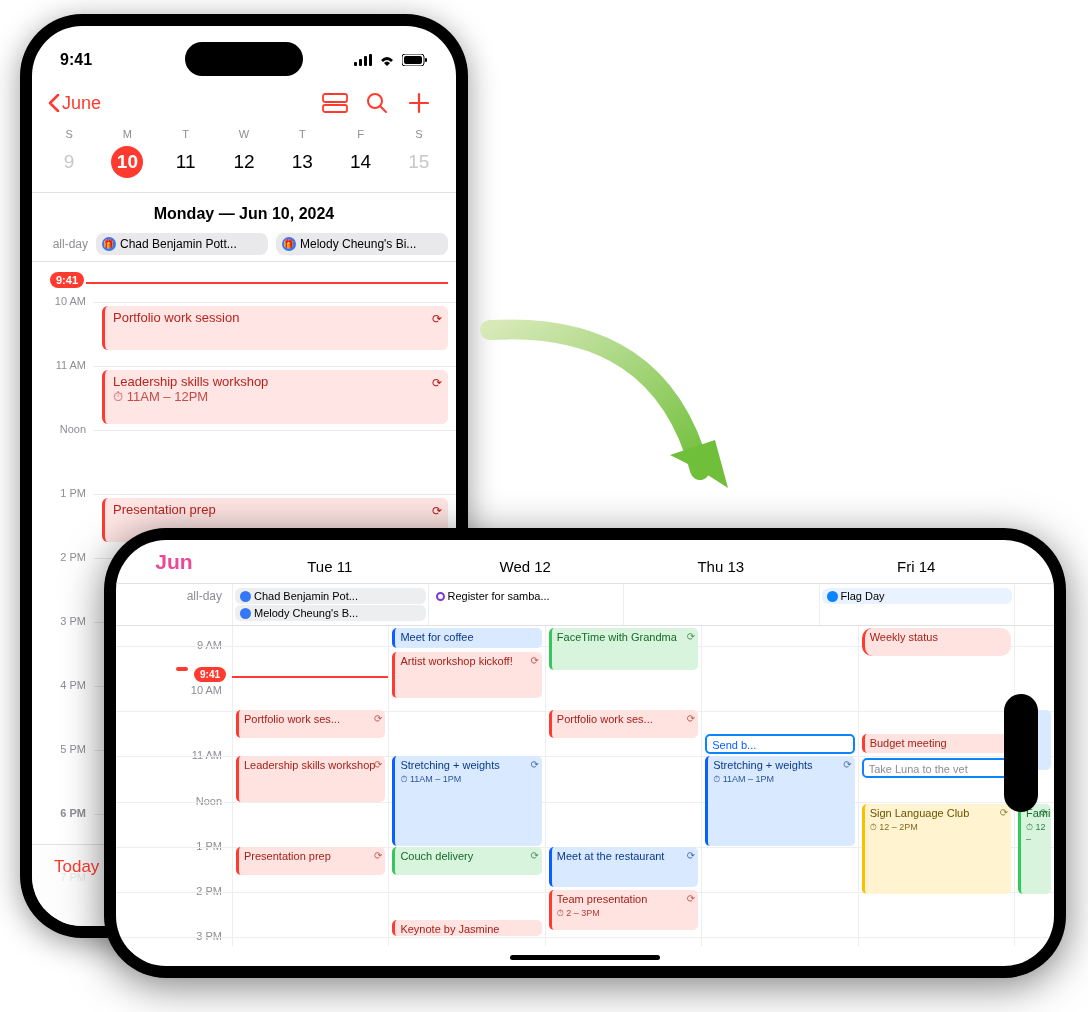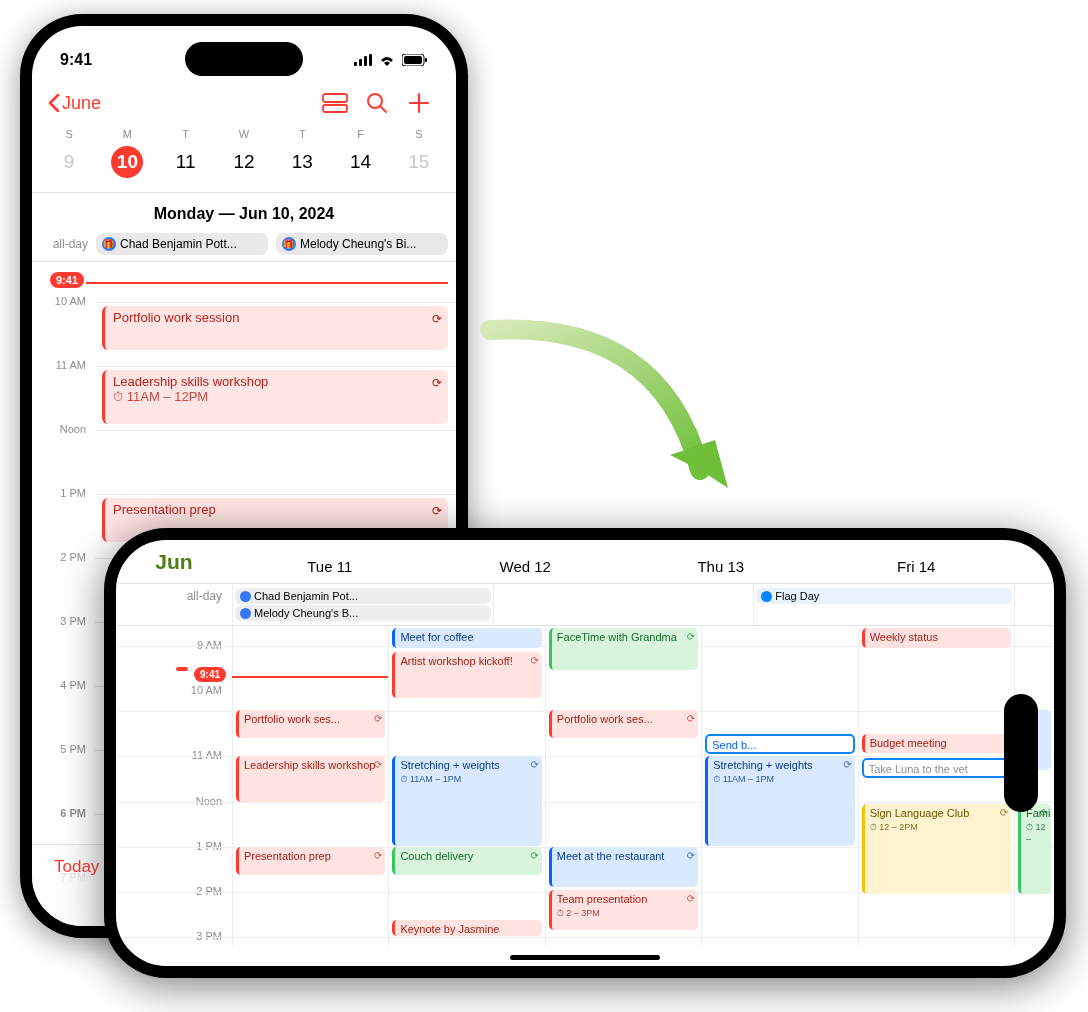--- a/index.html
+++ b/index.html
@@ -136,21 +136,21 @@
     position:absolute; right:16px; top:50%;
     transform:translateY(-50%);
     width:34px; height:118px; border-radius:20px; background:#000;
     z-index:50;
   }
 
   .wkheader{
     display:flex; height:44px; border-bottom:1px solid #e1e1e3;
     align-items:center;
   }
-  .wkheader .month { width:116px; text-align:center; color:#4d7c0f; font-size:21px; font-weight:600;}
+  .wkheader .month { width:116px; text-align:center; color:#ec4899; font-size:21px; font-weight:600;}
   .wkheader .daycol{ flex:1; text-align:center; font-size:15px; padding-top:10px;}
   .wkheader .daycol .pillnum{
     display:inline-block; margin-left:6px;
     background:#ff3b30;color:#fff;border-radius:50%;
     width:24px;height:24px;line-height:24px;font-size:14px;font-weight:600;
   }
   .wkheader .edge { width:40px;}
 
   .alldayrow2{ display:flex; border-bottom:1px solid #e1e1e3; font-size:11px; min-height:22px;}
   .alldayrow2 .lbl{ width:116px; text-align:right; padding:5px 10px 0 0; color:#8e8e93; font-size:12px;}
@@ -375,20 +375,26 @@
       <div class="col">
         <div class="minipill">
             <span class="dot gift"></span>
             <span>Chad Benjamin Pot...</span>
           </div>
         <div class="minipill">
             <span class="dot gift"></span>
             <span>Melody Cheung's B...</span>
           </div>
       </div>
+      <div class="col">
+        <div class="minipill" style="background:#fff">
+            <span class="dot ring"></span>
+            <span>Register for samba...</span>
+          </div>
+      </div>
       <div class="col"></div>
       <div class="col">
         <div class="minipill" style="background:#e9f3ff">
             <span class="dot star"></span>
             <span>Flag Day</span>
           </div>
       </div>
       <div class="edge"></div>
     </div>
 
@@ -428,21 +434,21 @@
           <div class="wevt c-green" style="left: 3px; right: 3px; top: 2px; height: 42px;"><span class="rep">⟳</span><span>FaceTime with Grandma</span></div>
           <div class="wevt c-red" style="left: 3px; right: 3px; top: 84px; height: 28px;"><span class="rep">⟳</span><span>Portfolio work ses...</span></div>
           <div class="wevt c-blue" style="left: 3px; right: 3px; top: 221px; height: 40px;"><span class="rep">⟳</span><span>Meet at the restaurant</span></div>
           <div class="wevt c-red" style="left: 3px; right: 3px; top: 264px; height: 40px;"><span class="rep">⟳</span><span>Team presentation</span><br><span class="t">⏱ 2 – 3PM</span></div>
         </div>
       <div class="col" id="col-thu">
           <div class="wevt c-blue-out" style="left: 3px; right: 3px; top: 108px; height: 20px;"><span>Send b...</span></div>
           <div class="wevt c-blue" style="left: 3px; right: 3px; top: 130px; height: 90px;"><span class="rep">⟳</span><span>Stretching + weights</span><br><span class="t">⏱ 11AM – 1PM</span></div>
         </div>
       <div class="col" id="col-fri">
-          <div class="wevt c-red" style="left: 3px; right: 3px; top: 2px; height: 20px;"><span>Weekly status</span></div>
+          <div class="wevt c-red" style="left: 3px; right: 3px; top: 2px; height: 28px; border-radius: 10px;"><span>Weekly status</span></div>
           <div class="wevt c-red" style="left: 3px; right: 3px; top: 108px; height: 19px;"><span>Budget meeting</span></div>
           <div class="wevt c-gray-out" style="left: 3px; right: 3px; top: 132px; height: 20px;"><span>Take Luna to the vet</span></div>
           <div class="wevt c-yellow" style="left: 3px; right: 3px; top: 178px; height: 90px;"><span class="rep">⟳</span><span>Sign Language Club</span><br><span class="t">⏱ 12 – 2PM</span></div>
         </div>
       <div class="edge" id="col-sat">
           <div class="wevt c-blue" style="left: 3px; right: 3px; top: 84px; height: 60px;"><span>w</span></div>
           <div class="wevt c-green" style="left: 3px; right: 3px; top: 178px; height: 90px;"><span class="rep">⟳</span><span>Family</span><br><span class="t">⏱ 12 –</span></div>
         </div>
 
       <div class="nowline2" style="top:50px;width:156px;left:116px;"></div>

